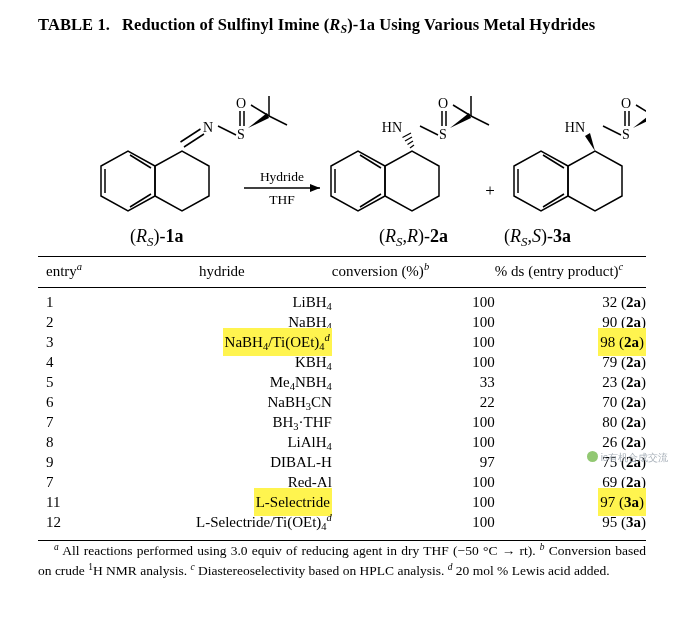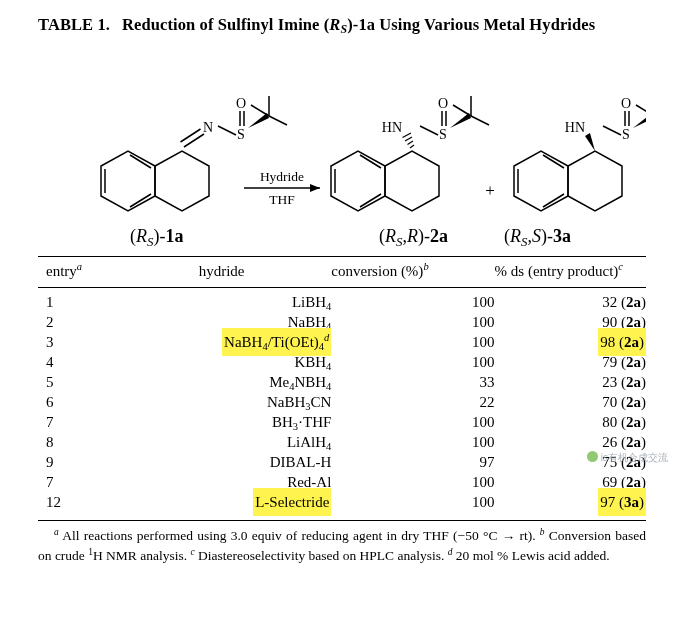--- a/index.html
+++ b/index.html
@@ -91,21 +91,20 @@
     width: 608px;
     border-bottom: 1.3px solid #000;
     margin-top: 3px;
   }
 
   
   .foot {
     width: 608px;
     font-size: 13.5px;
     line-height: 1.45;
-    margin-top: 5px;
     text-align: justify;
     position: relative;
   }
   .foot .indent { display: inline-block; width: 16px; }
 
   .watermark {
     position: absolute;
     right: 10px;
     bottom: 20px;
     font-size: 10px;
@@ -293,24 +292,30 @@
             <td class="col-conv">97</td>
             <td class="col-ds">75 (<b>2a</b>)</td>
           </tr>
           <tr>
             <td class="col-entry">7</td>
             <td class="col-hyd">Red-Al</td>
             <td class="col-conv">100</td>
             <td class="col-ds">69 (<b>2a</b>)</td>
           </tr>
           <tr>
+            <td class="col-entry">11</td>
+            <td class="col-hyd"><span class="hl">L-Selectride</span></td>
+            <td class="col-conv">100</td>
+            <td class="col-ds"><span class="hl">97 (<b>3a</b>)</span></td>
+          </tr>
+          <tr>
             <td class="col-entry">12</td>
-            <td class="col-hyd"><span class="hl">L-Selectride</span></td>
-            <td class="col-conv">100</td>
-            <td class="col-ds"><span class="hl">97 (<b>3a</b>)</span></td>
+            <td class="col-hyd">L-Selectride/Ti(OEt)<sub>4</sub><sup><i>d</i></sup></td>
+            <td class="col-conv">100</td>
+            <td class="col-ds">95 (<b>3a</b>)</td>
           </tr>
         </tbody>
     </table>
     <div class="rule-bottom"></div>
   </div>
 
   <div class="foot" id="footnotes"><span class="indent"></span><sup><i>a</i></sup> All reactions performed using 3.0 equiv of reducing agent in dry THF (−50 °C → rt). <sup><i>b</i></sup> Conversion based on crude <sup>1</sup>H NMR analysis. <sup><i>c</i></sup> Diastereoselectivity based on HPLC analysis. <sup><i>d</i></sup> 20 mol % Lewis acid added.</div>
 
   <div class="watermark"><span class="wm-badge"></span><span>is有机合成交流</span></div>
 

